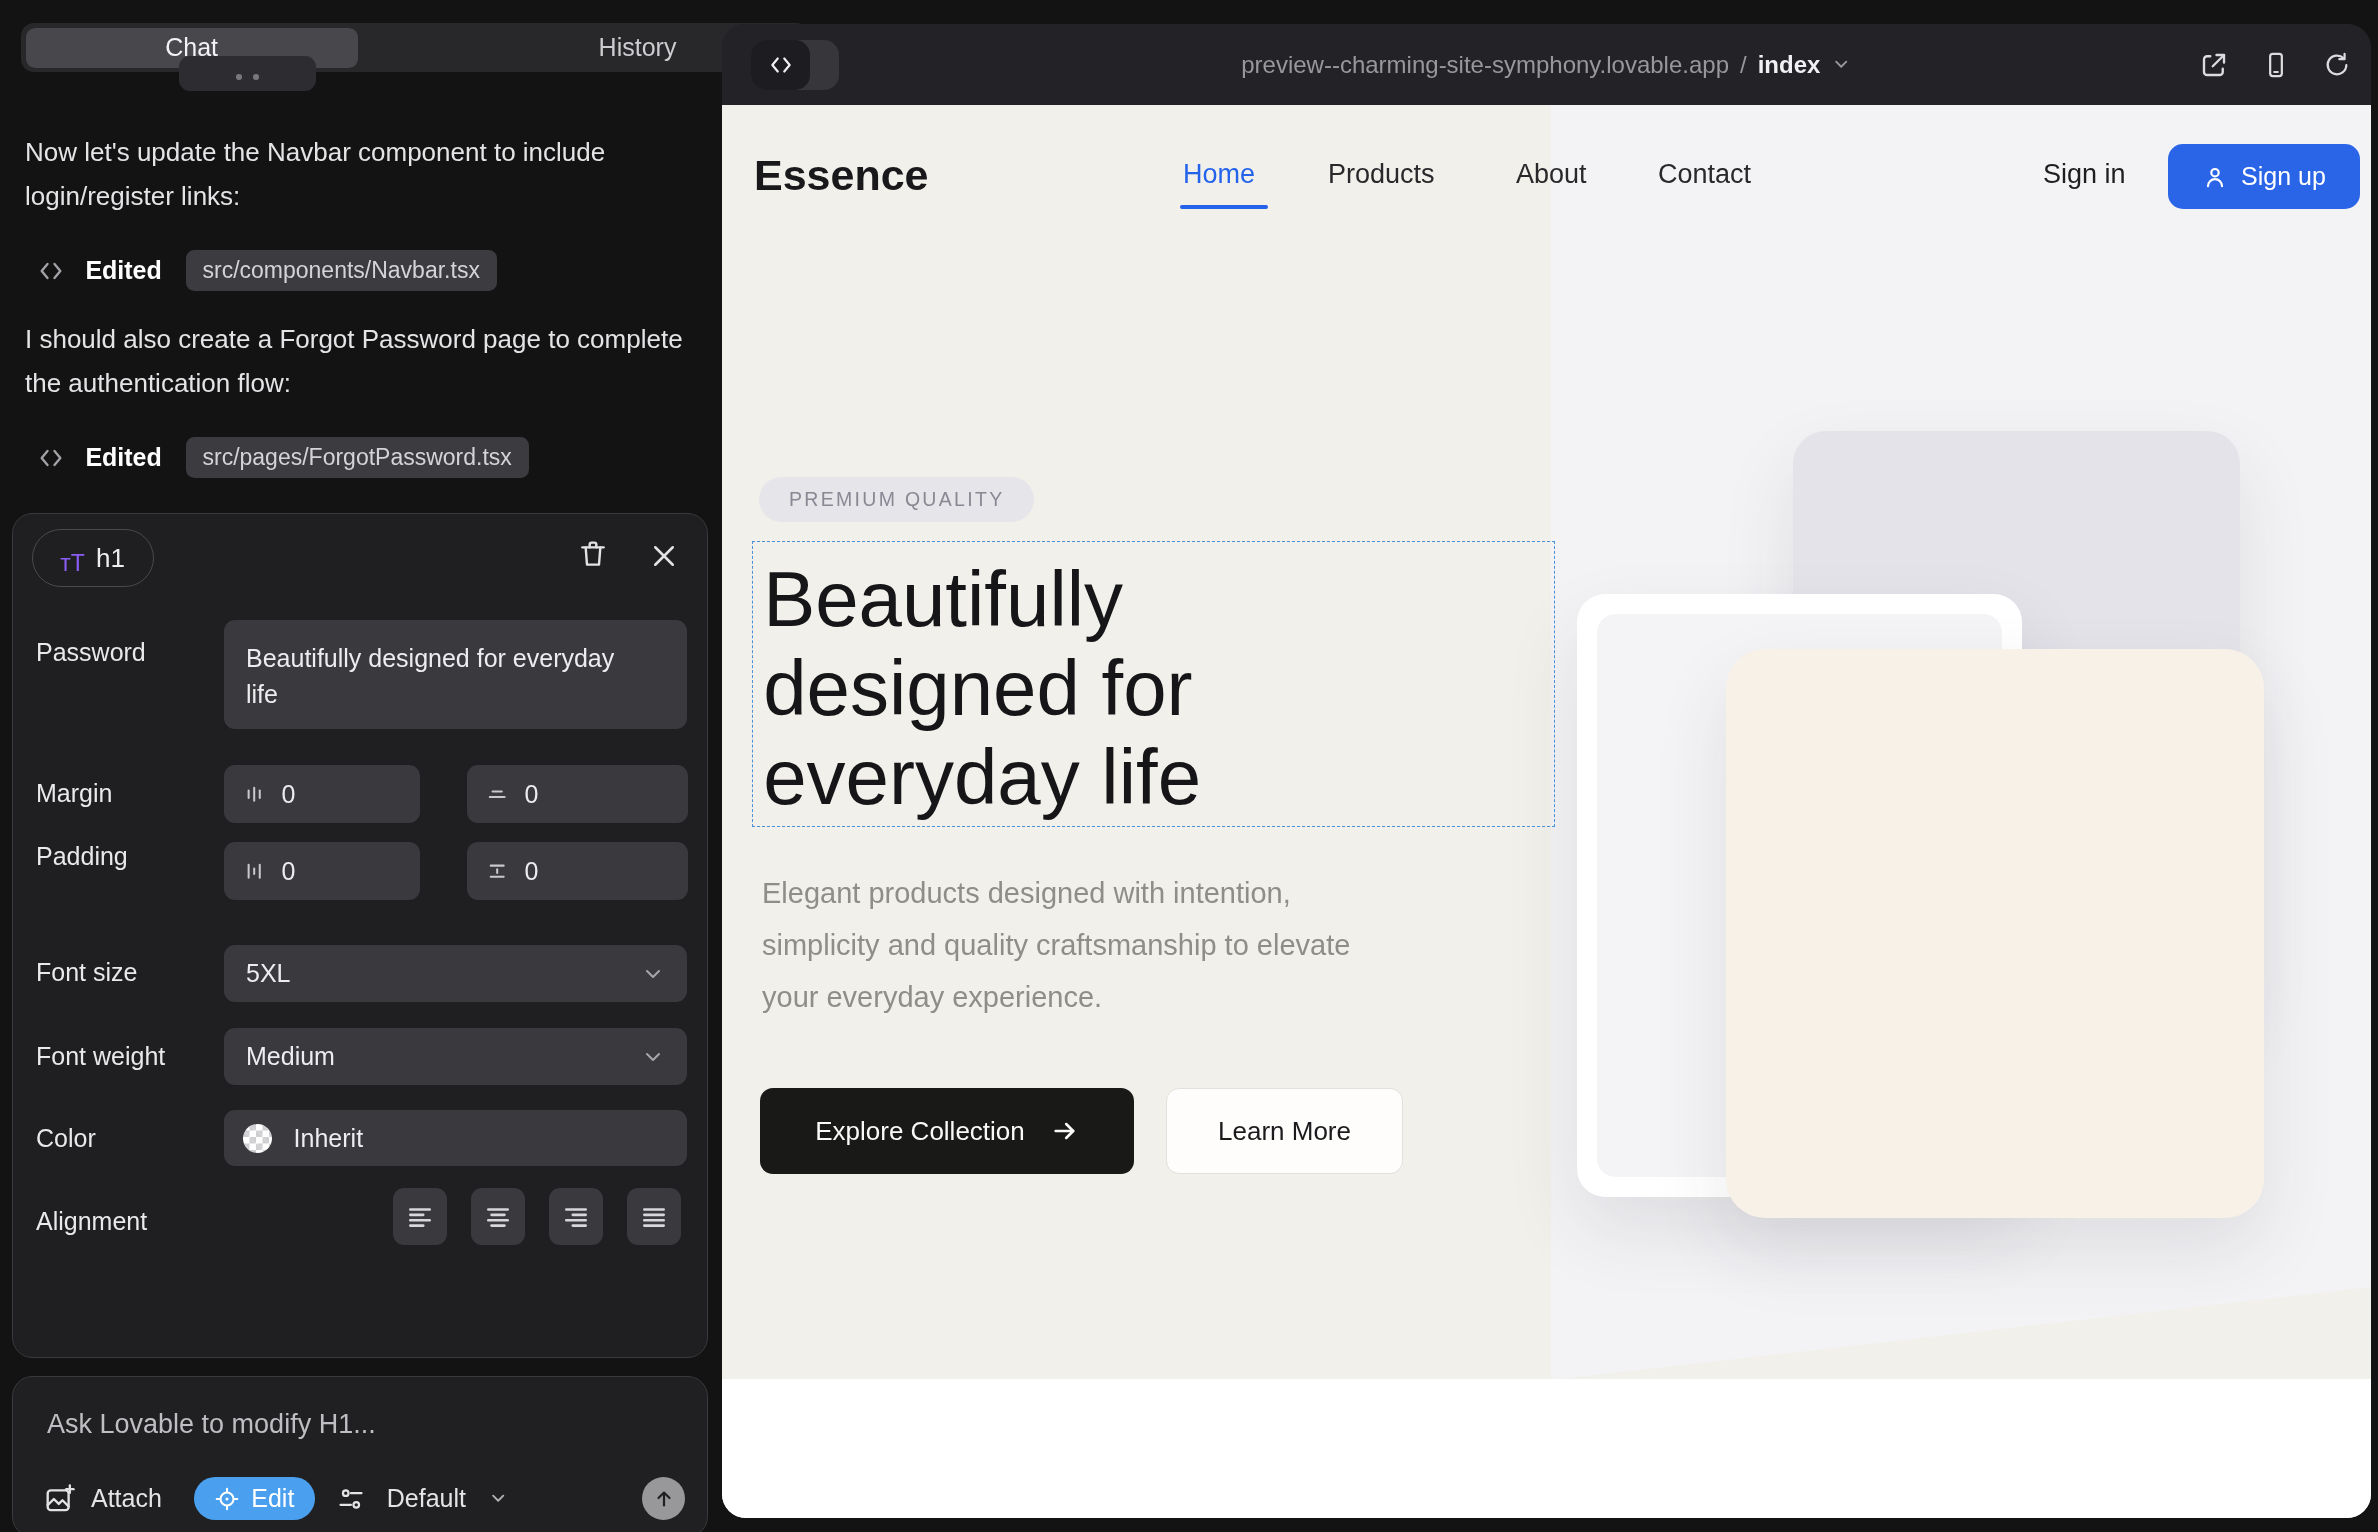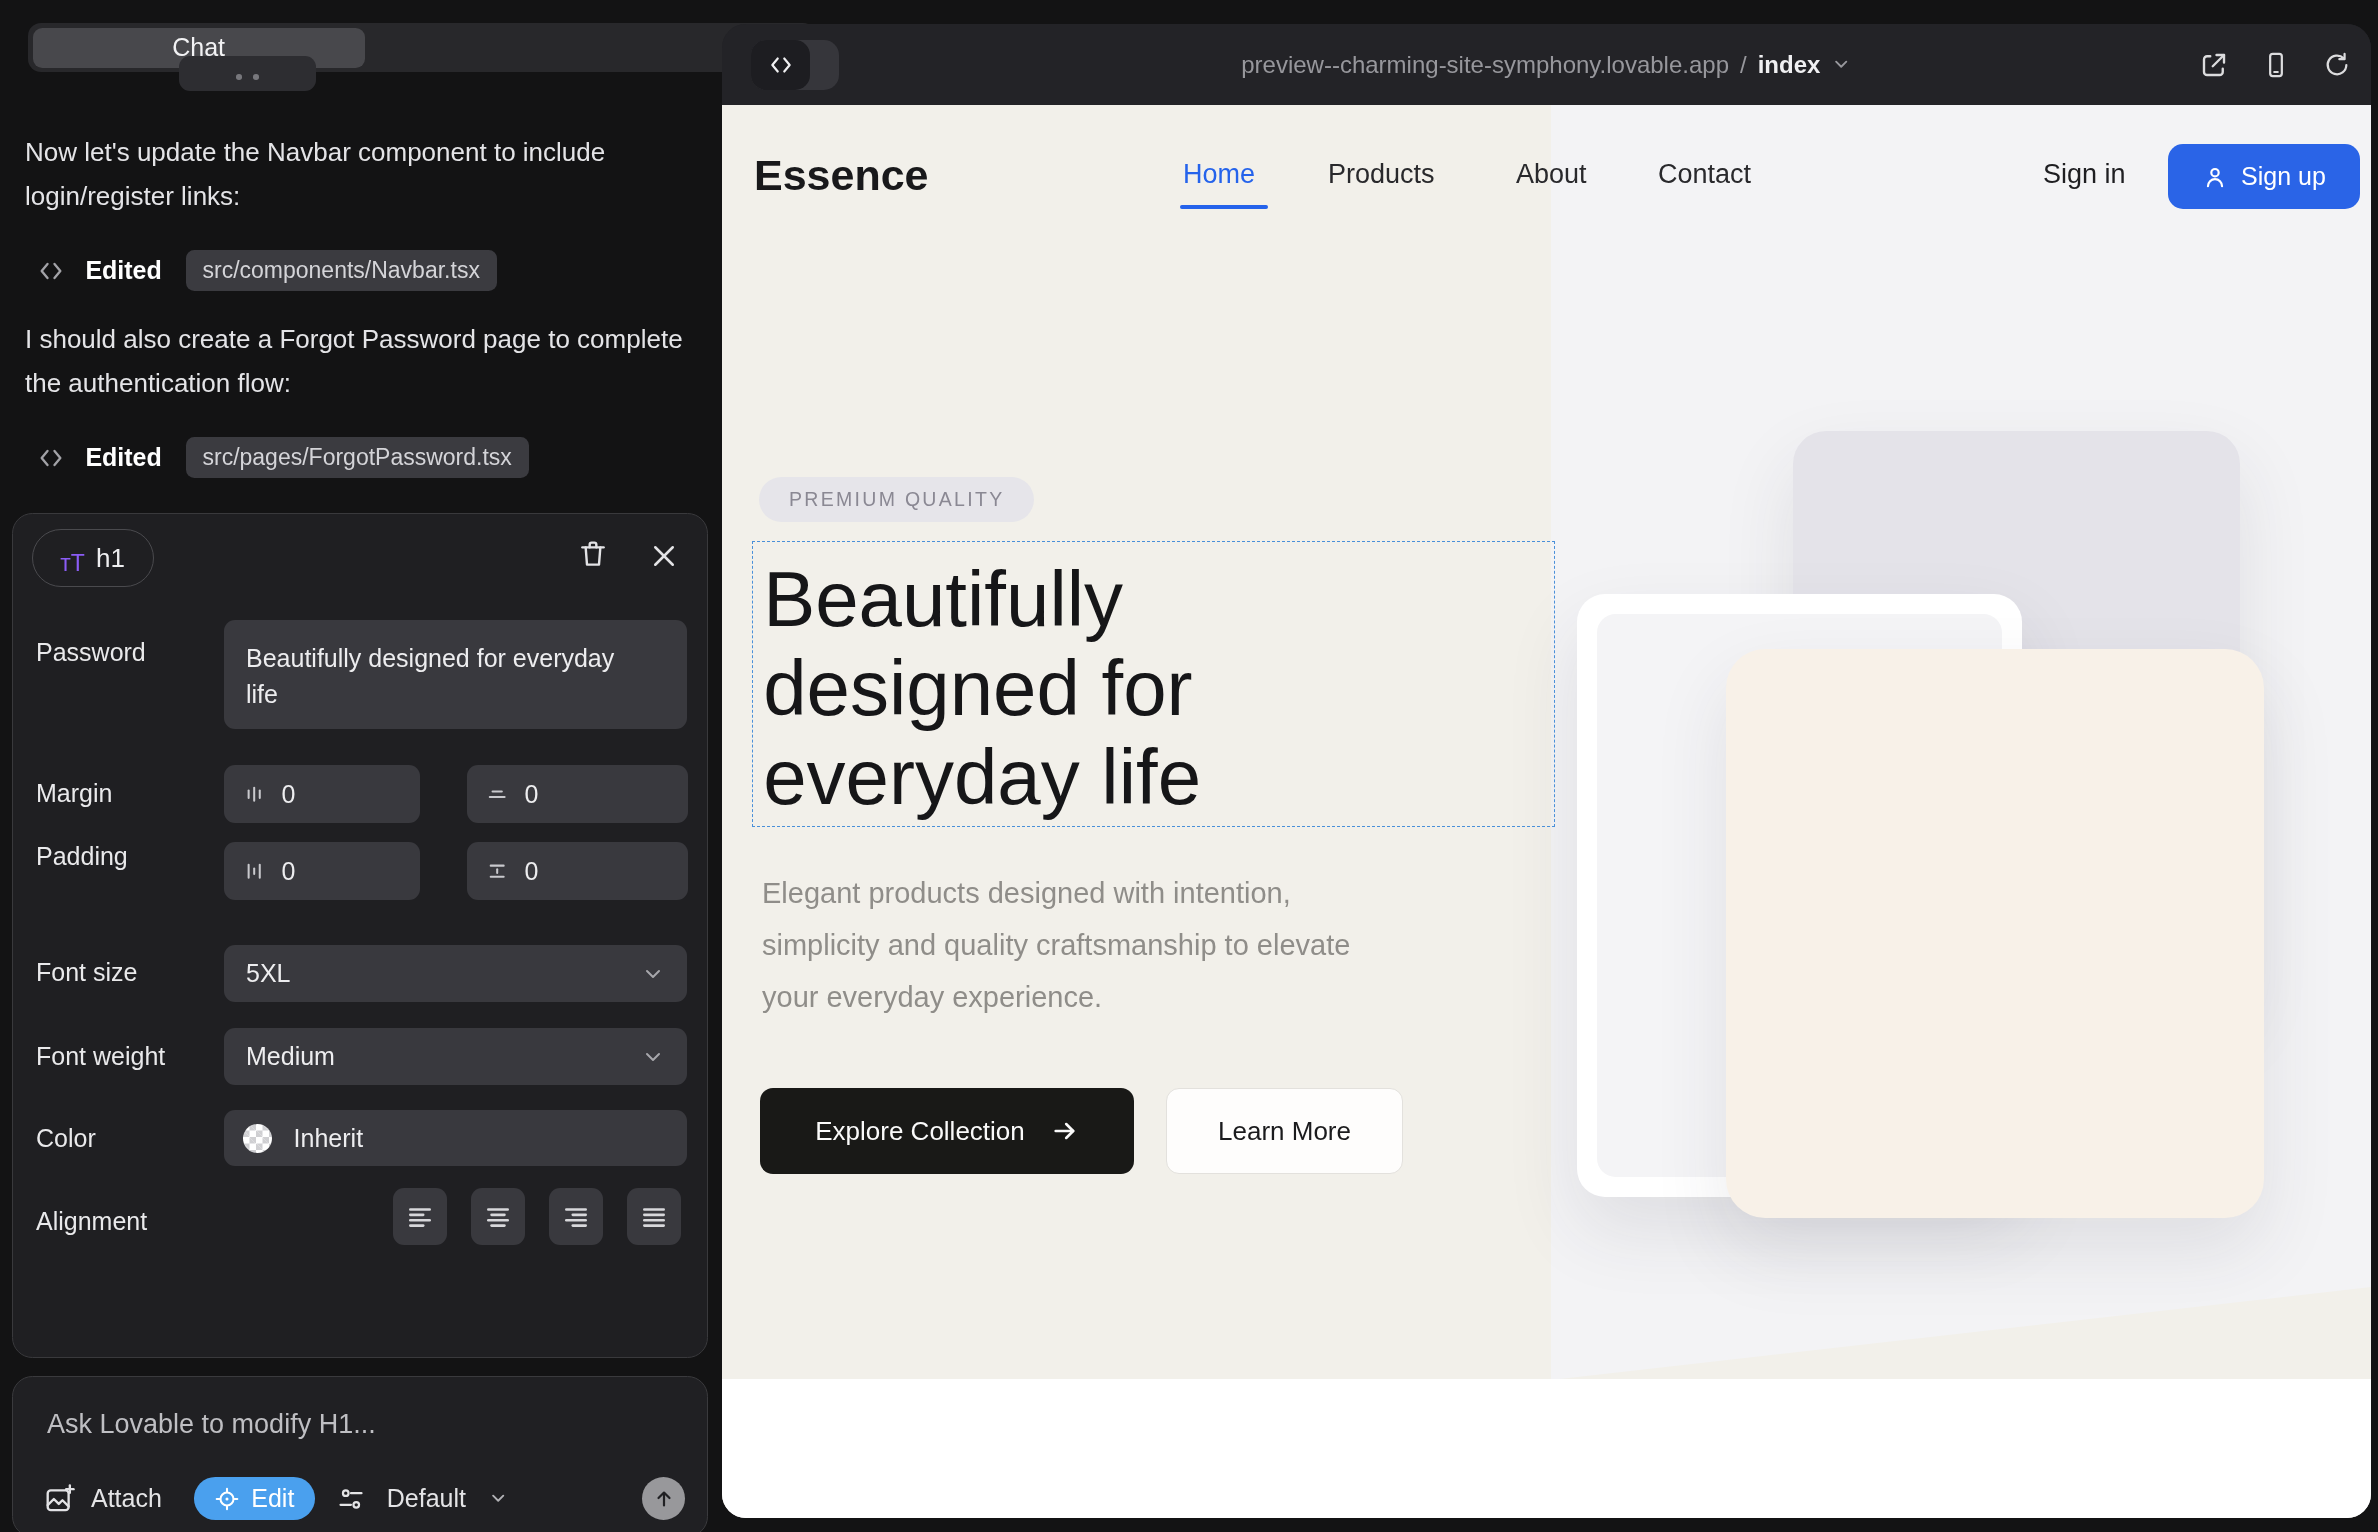--- a/index.html
+++ b/index.html
@@ -2,21 +2,21 @@
 <html style="font-size:15px"><head>
 <meta charset="utf-8">
 <style>
   * { margin:0; padding:0; box-sizing:border-box; }
   html,body { background:#131314; }
   body { font-family:"Liberation Sans", sans-serif; }
   #app { position:relative; width:2378px; height:1532px; background:#131314; overflow:hidden; }
   svg { display:block; }
 
   
-  .tabbar { position:absolute; left:28px; top:23px; width:788px; height:49px; background:#28282b; border-radius:13px; }
+  .tabbar { position:absolute; left:21px; top:23px; width:788px; height:49px; background:#28282b; border-radius:13px; }
   .tab-active { position:absolute; left:4.6px; top:4.6px; width:332px; height:40px; background:#48484c; border-radius:9.3px;
     display:flex; align-items:center; justify-content:center; color:#f2f2f4; font-size:25px; }
   .tab-inactive { position:absolute; right:0; top:0; width:343px; height:49px; display:flex; align-items:center; justify-content:center;
     color:#cdcdd1; font-size:25px; }
   .peek-pill { position:absolute; left:179px; top:56px; width:137px; height:35px; background:#2d2d31; border-radius:11px;
     display:flex; align-items:flex-end; justify-content:center; gap:11px; padding-bottom:11px; }
   .peek-pill i { width:5.6px; height:5.6px; border-radius:50%; background:#77777c; }
 
   .msg { position:absolute; left:25px; width:664px; color:#e4e4e7; font-size:26px; line-height:44px; }
   .msg1 { top:130px; } .msg2 { top:317px; }
@@ -116,20 +116,23 @@
 </head>
 <body>
 
 <div id="app">
 
   <div>
     <div class="tabbar">
       <div class="tab-active">
         <span>Chat</span>
       </div>
+      <div class="tab-inactive">
+        <span>History</span>
+      </div>
     </div>
 
     <div class="peek-pill">
         <i></i>
         <i></i>
       </div>
 
     <div class="msg msg1">Now let's update the Navbar component to include login/register links:</div>
     <div class="edited-row edited-row1">
       <span class="code-ic">

